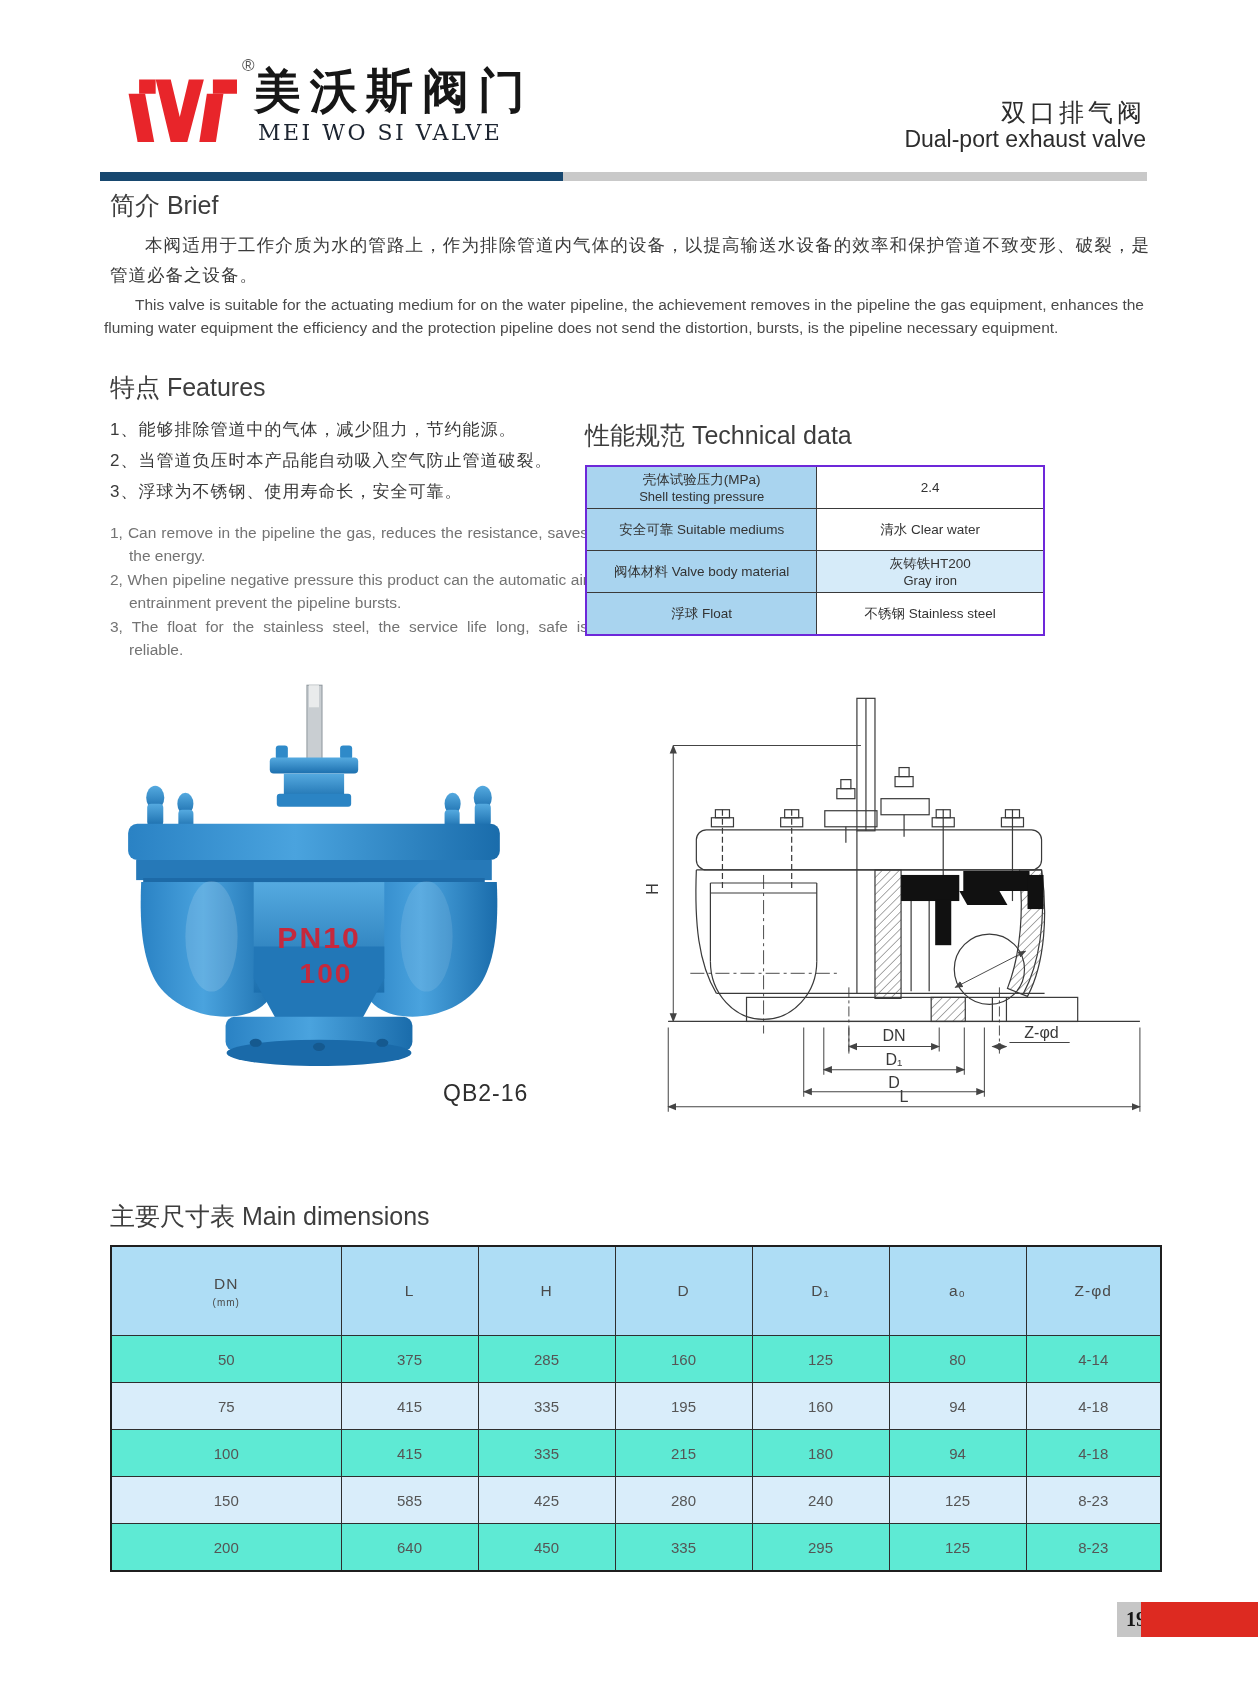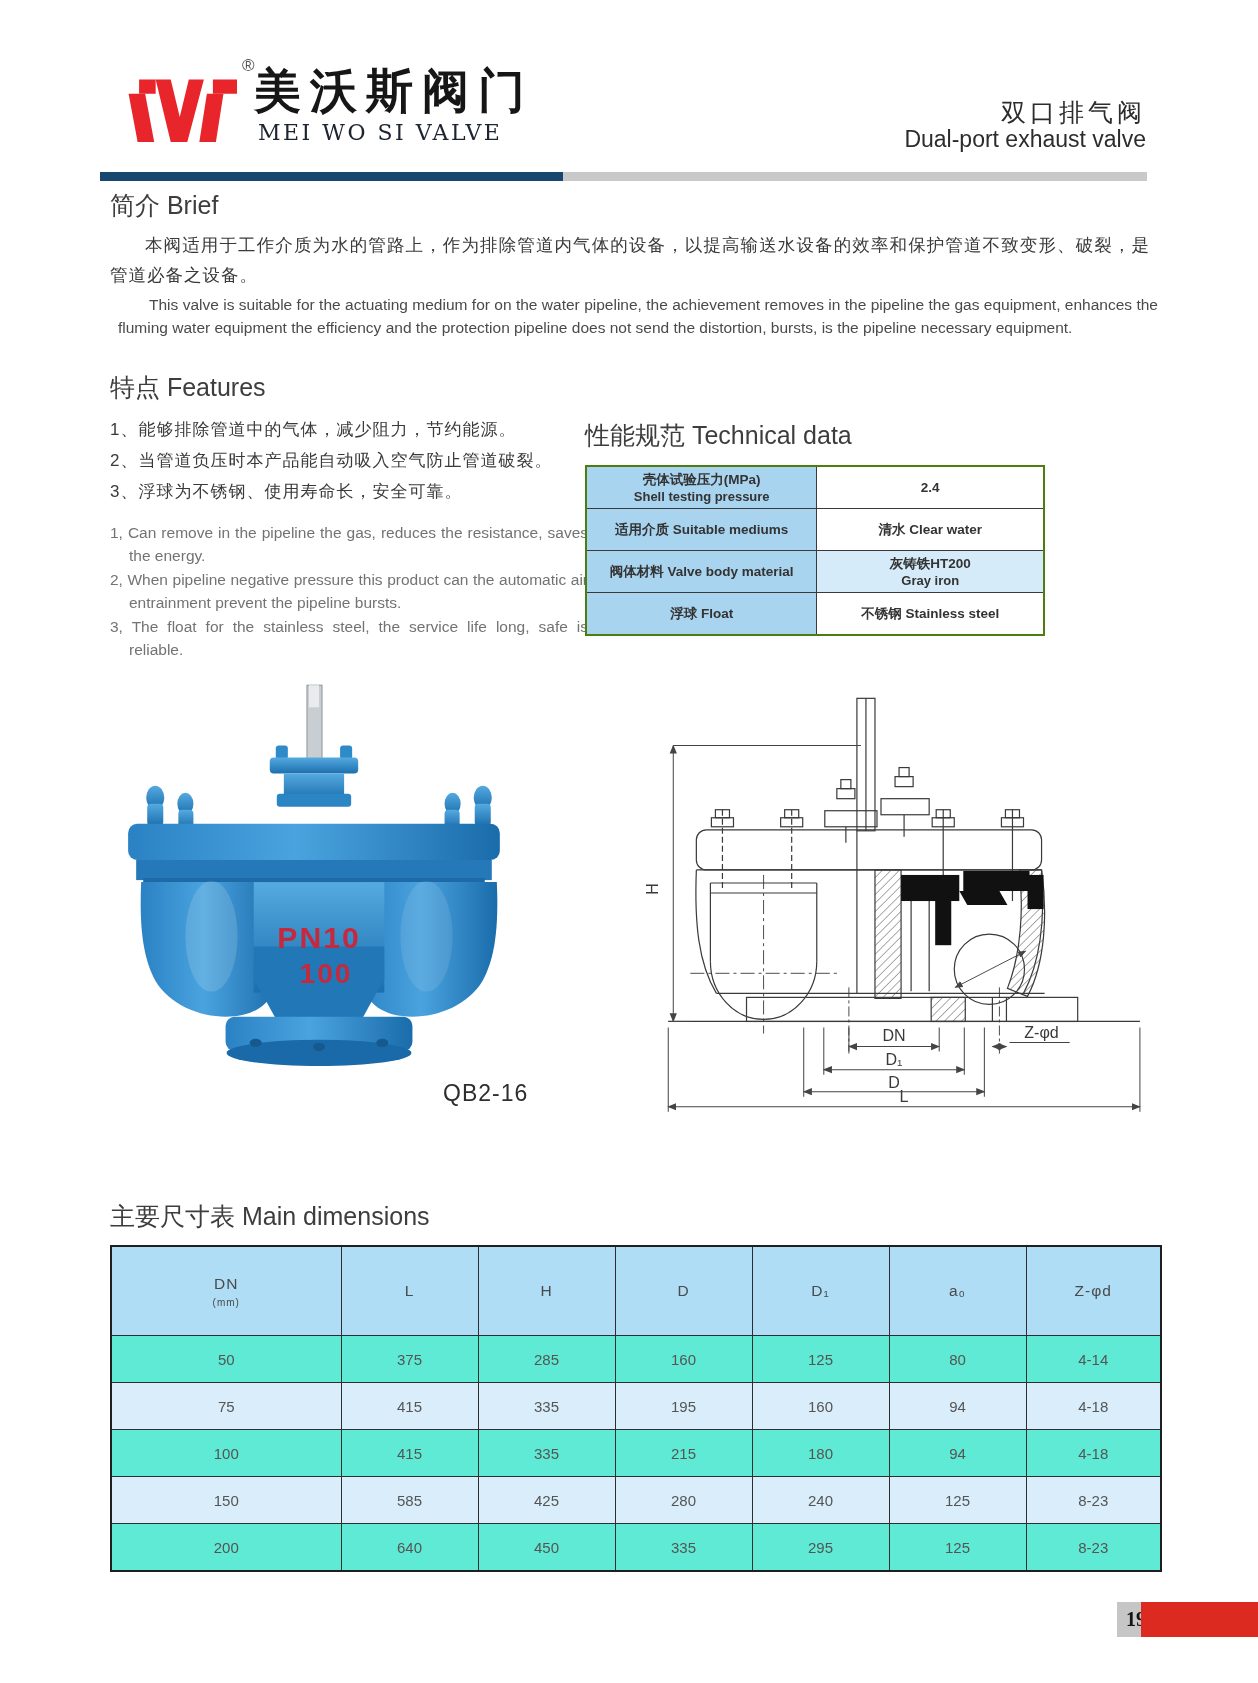--- a/index.html
+++ b/index.html
@@ -17,34 +17,34 @@
   .product-zh{right:112px;top:96px;font-size:25px;letter-spacing:4px;color:#2c2c2c;text-align:left;}
   .product-en{right:112px;top:126px;font-size:23px;color:#2c2c2c;text-align:right;}
   .bar-blue{left:100px;top:172px;width:463px;height:9px;background:#17476f;}
   .bar-gray{left:563px;top:172px;width:584px;height:9px;background:#c9c9c9;}
 
   
   .sec-heading{font-size:25px;color:#3d3d3d;white-space:nowrap;}
   .brief-heading{left:110px;top:189px;}
   .brief-zh{left:110px;top:230px;width:1040px;font-size:17.5px;line-height:30px;
             color:#3a3a3a;text-indent:2em;text-align:justify;letter-spacing:1px;}
-  .brief-en{left:118px;top:293px;width:1040px;font-size:15.5px;line-height:23px;
+  .brief-en{left:104px;top:293px;width:1040px;font-size:15.5px;line-height:23px;
             color:#4a4a4a;text-indent:2em;text-align:justify;}
 
   
   .features{left:110px;top:371px;width:478px;}
   .features .zh-list{margin-top:10px;}
   .features .zh-item{font-size:17px;line-height:31px;color:#3a3a3a;letter-spacing:1px;}
   .features .en-list{margin-top:14px;}
   .features .en-item{font-size:15.5px;line-height:23px;color:#737373;
                      padding-left:19px;text-indent:-19px;text-align:justify;margin-bottom:1px;}
 
   
   .tech{left:585px;top:371px;width:462px;margin-top:48px;}
-  table.tech-table{margin-top:13px;border-collapse:collapse;width:460px;border:2px solid #4d7c0f;font-weight:bold;}
+  table.tech-table{margin-top:13px;border-collapse:collapse;width:460px;border:2px solid #6d28d9;}
   table.tech-table td{border:1px solid #3a3a3a;height:37px;text-align:center;
                       vertical-align:middle;font-size:13.5px;color:#333;padding:2px 4px;}
   td.tcell-label{background:#a9d4ef;width:230px;}
   td.tcell-value{background:#ffffff;width:226px;}
   tr.alt td.tcell-value{background:#d6ebf9;}
   .cell-l2:empty{display:none;}
   .cell-l2{font-size:13px;}
 
   
   .photo-svg{left:103px;top:645px;}
@@ -117,21 +117,21 @@
           <div class="cell-l1">壳体试验压力(MPa)</div>
           <div class="cell-l2">Shell testing pressure</div>
         </td>
         <td class="tcell-value">
           <div class="cell-l1">2.4</div>
 
         </td>
       </tr>
       <tr>
         <td class="tcell-label">
-          <div class="cell-l1">适用介质  Suitable mediums</div>
+          <div class="cell-l1">安全可靠  Suitable mediums</div>
 
         </td>
         <td class="tcell-value">
           <div class="cell-l1">清水 Clear water</div>
 
         </td>
       </tr>
       <tr class="alt">
         <td class="tcell-label">
           <div class="cell-l1">阀体材料 Valve body material</div>

